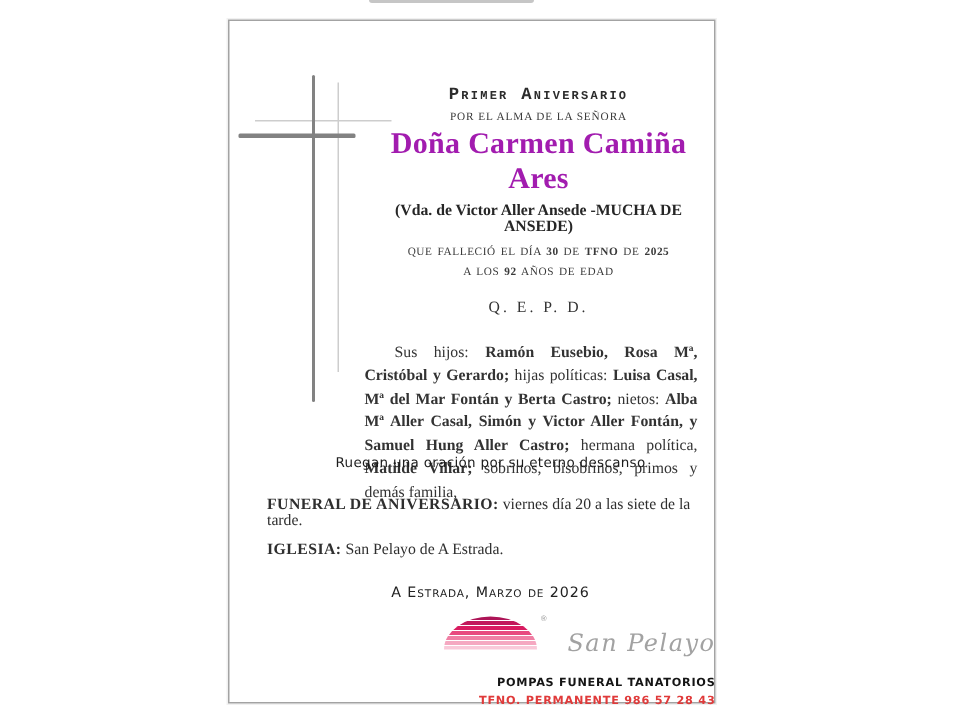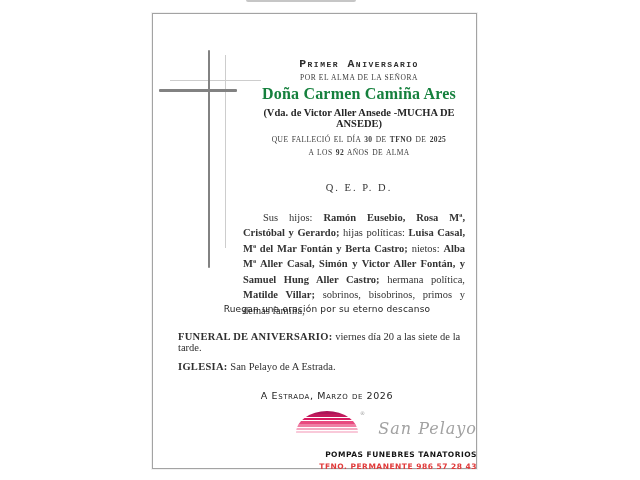--- a/index.html
+++ b/index.html
@@ -18,25 +18,25 @@
   .x-shadow-v{position:absolute;left:72px;top:41px;width:1px;height:193px;background:#cdcdcd;}
   .x-shadow-h{position:absolute;left:17px;top:66px;width:91px;height:1px;background:#cdcdcd;}
   .x-main-v{position:absolute;left:55px;top:36px;width:2px;height:218px;background:#828282;border-radius:1px;}
   .x-main-h{position:absolute;left:6px;top:75px;width:78px;height:3px;background:#828282;border-radius:1px;}
 
   
   .upper{position:absolute;left:88px;top:43px;width:236px;text-align:center;}
   .t-anniv{font-family:"Liberation Mono", monospace;font-weight:bold;
            font-variant:small-caps;font-size:11.5px;letter-spacing:1.5px;color:#2c2c2c;}
   .t-dedic{font-size:7.5px;letter-spacing:.6px;margin-top:3px;color:#3a3a3a;}
-  .t-name{font-size:16px;font-weight:bold;letter-spacing:.2px;margin-top:3px;color:#15803d;}
+  .t-name{font-size:20px;font-weight:bold;letter-spacing:.2px;margin-top:3px;color:#a21caf;}
   .t-widow{font-size:10.5px;font-weight:bold;margin-top:4px;color:#262626;}
   .t-small{font-size:7.5px;letter-spacing:.4px;word-spacing:1px;margin-top:6px;color:#3a3a3a;}
   .t-small.tight{margin-top:3.5px;}
-  .t-qepd{font-size:10.5px;letter-spacing:2px;margin-top:25px;color:#333;}
+  .t-qepd{font-size:10.5px;letter-spacing:2px;margin-top:15px;color:#333;}
   .t-family{margin:17px 0 0 2px;width:222px;text-align:justify;text-indent:20px;
             font-size:10.5px;line-height:15.5px;color:#333;}
   .b{font-weight:bold;}
 
   
   .lower{position:absolute;left:24px;top:290px;width:300px;text-align:center;}
   .t-closing{font-family:"DejaVu Sans", sans-serif;font-size:9px;color:#1c1c1c;letter-spacing:.2px;}
   .t-notice{text-align:left;font-size:10.5px;color:#2f2f2f;margin-top:17px;padding-left:1px;}
   .t-notice + .t-notice{margin-top:8px;}
   .t-notice .lbl{font-weight:bold;letter-spacing:.3px;text-align:center;}
@@ -81,37 +81,37 @@
     <div class="x-main-v"></div>
     <div class="x-main-h"></div>
   </div>
 
   <div class="upper">
     <div class="t-anniv">Primer Aniversario</div>
     <div class="t-dedic">POR EL ALMA DE LA SEÑORA</div>
     <div class="t-name">Doña Carmen Camiña Ares</div>
     <div class="t-widow">(Vda. de Victor Aller Ansede -MUCHA DE ANSEDE)</div>
     <div class="t-small"><span>QUE FALLECIÓ EL DÍA </span><span class="b">30</span><span> DE </span><span class="b">TFNO</span><span> DE </span><span class="b">2025</span></div>
-    <div class="t-small tight"><span>A LOS </span><span class="b">92</span><span> AÑOS DE ALMA</span></div>
+    <div class="t-small tight"><span>A LOS </span><span class="b">92</span><span> AÑOS DE EDAD</span></div>
     <div class="t-qepd">Q. E. P. D.</div>
 
     <div class="t-family"><span>Sus hijos: </span><span class="b">Ramón Eusebio, Rosa Mª, Cristóbal y Gerardo;</span><span> hijas políticas: </span><span class="b">Luisa Casal, Mª del Mar Fontán y Berta Castro;</span><span> nietos: </span><span class="b">Alba Mª Aller Casal, Simón y Victor Aller Fontán, y Samuel Hung Aller Castro;</span><span> hermana política, </span><span class="b">Matilde Villar;</span><span> sobrinos, bisobrinos, primos y demás familia,</span></div>
   </div>
 
   <div class="lower">
     <div class="t-closing">Ruegan una oración por su eterno descanso</div>
 
     <div class="t-notice"><span class="lbl">FUNERAL DE ANIVERSARIO:</span><span> viernes día 20 a las siete de la tarde.</span></div>
 
     <div class="t-notice"><span class="lbl">IGLESIA:</span><span> San Pelayo de A Estrada.</span></div>
 
     <div class="t-place">A Estrada, Marzo de 2026</div>
 
     <div class="logo">
       <div class="logo-arch"></div>
       <div class="logo-reg">®</div>
       <div class="logo-name">San Pelayo</div>
-      <div class="logo-tagline">POMPAS FUNEBRES TANATORIOS</div>
+      <div class="logo-tagline">POMPAS FUNERAL TANATORIOS</div>
       <div class="logo-phone">TFNO. PERMANENTE 986 57 28 43</div>
     </div>
   </div>
 
 </div>
 
 </body></html>

